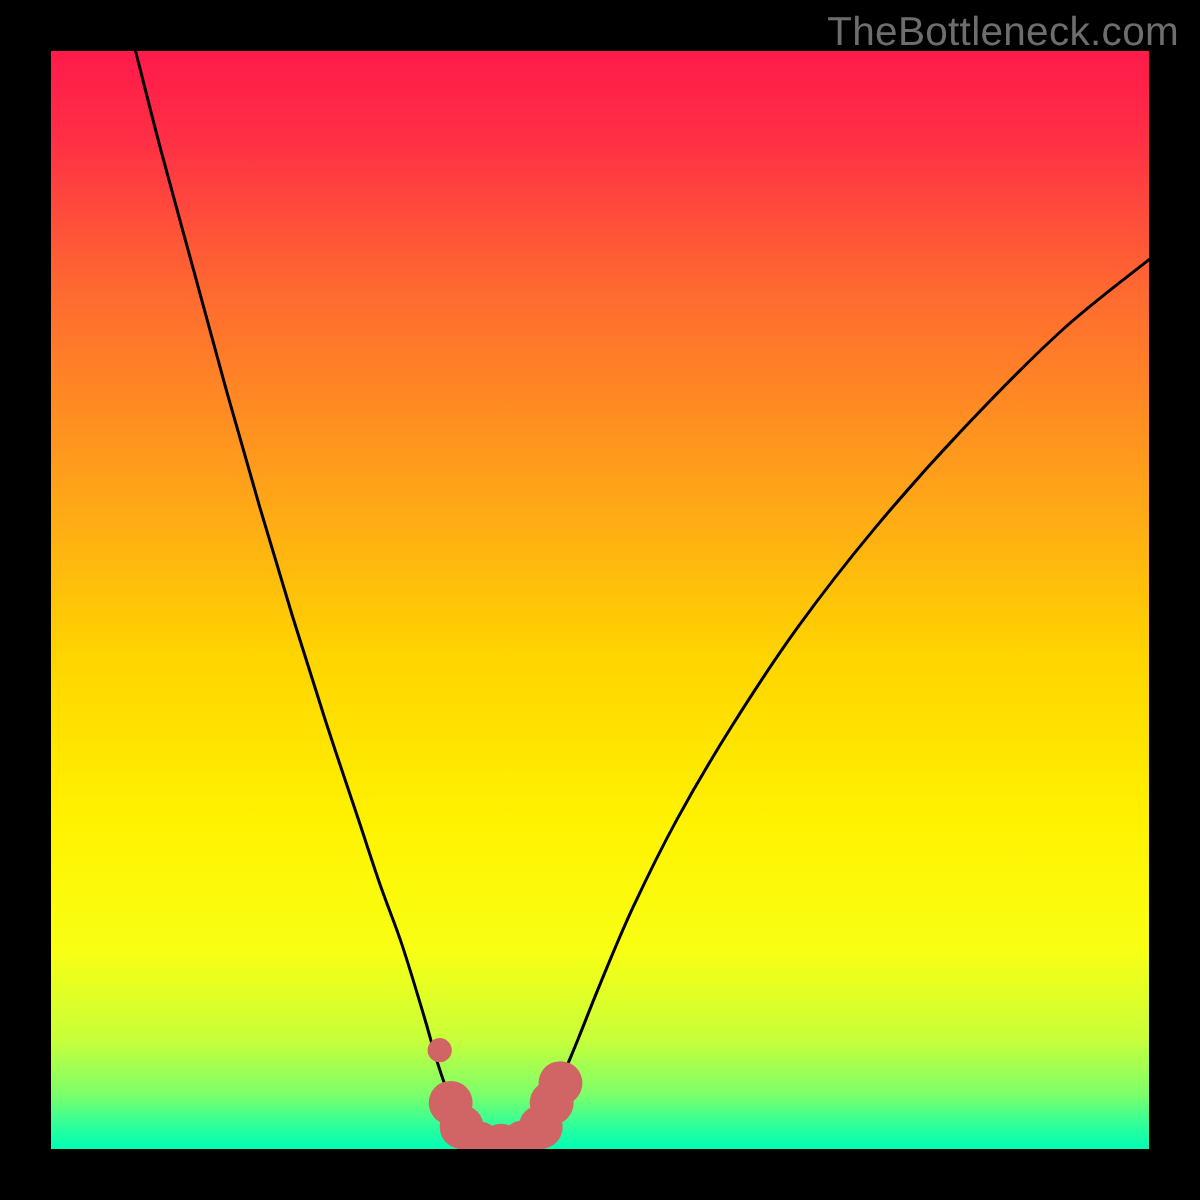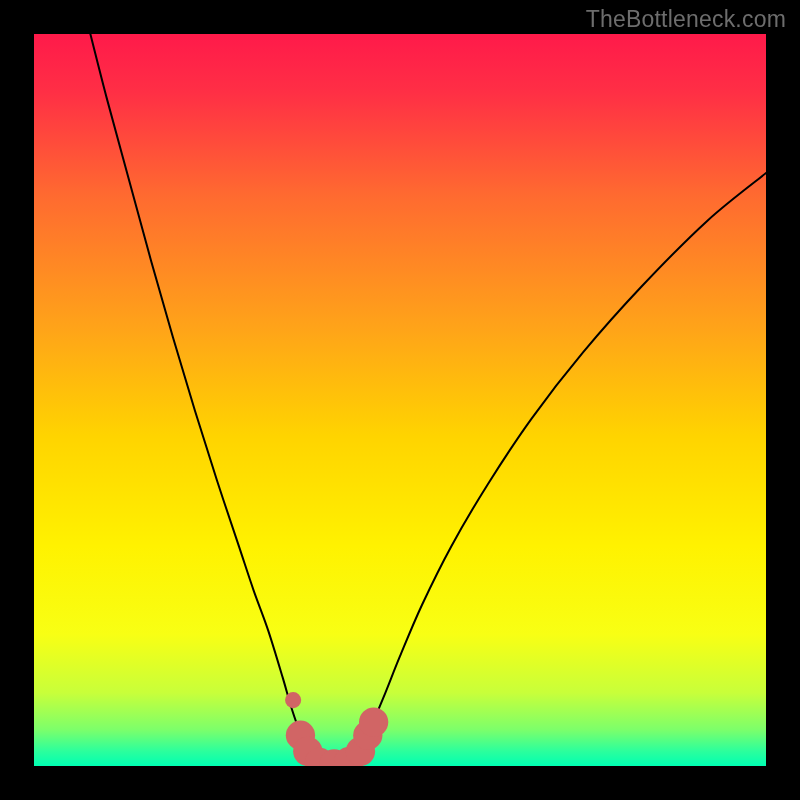--- a/index.html
+++ b/index.html
@@ -32,21 +32,21 @@
     left: 0;
     top: 0;
     width: 100%;
     height: 100%;
   }
   .watermark {
     position: absolute;
     top: 6px;
     right: 14px;
     color: #6d6d6d;
-    font-size: 23px;
+    font-size: 27px;
     font-weight: 400;
     letter-spacing: 0.2px;
     user-select: none;
   }
   svg.curve {
     position: absolute;
     left: 0;
     top: 0;
     width: 100%;
     height: 100%;

